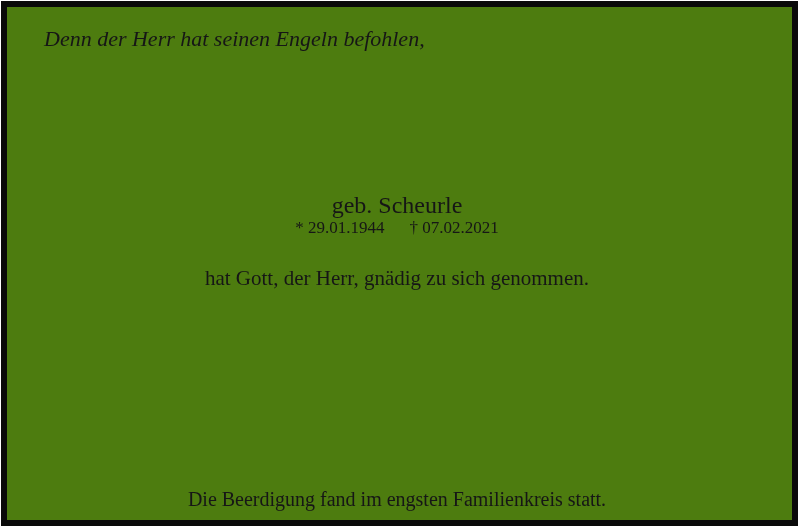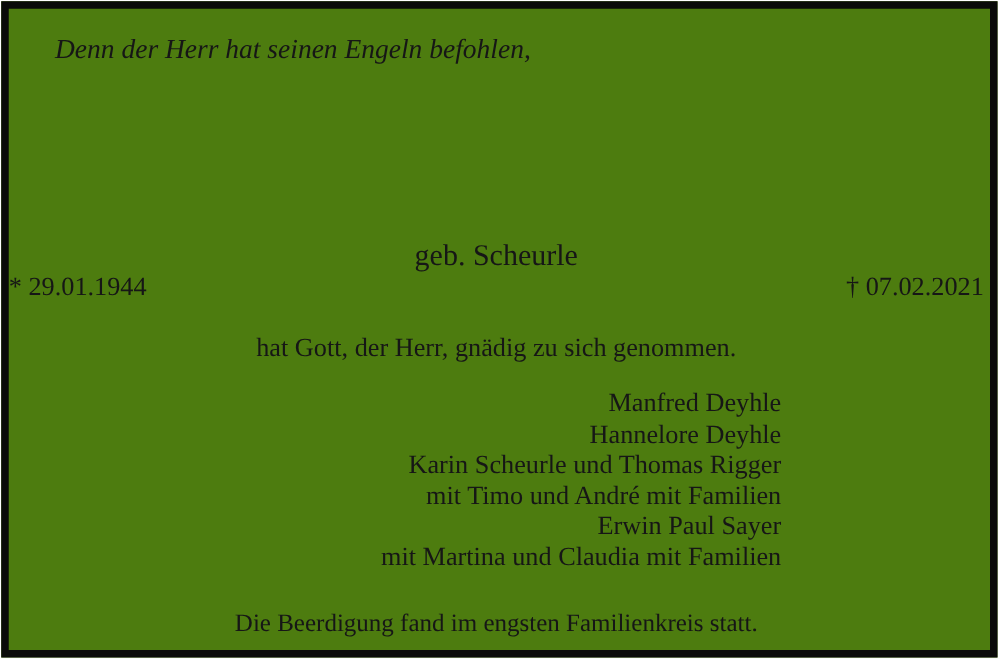--- a/index.html
+++ b/index.html
@@ -58,24 +58,24 @@
   .maiden {
     top: 186px;
     font-size: 24px;
     line-height: 1;
   }
   .dates {
     position: absolute;
     left: 0;
     right: 5px;
     top: 212px;
-    font-size: 21px;
+    font-size: 17px;
     line-height: 1;
     display: flex;
-    justify-content: space-between;
+    justify-content: center;
     gap: 25px;
     white-space: nowrap;
   }
   .statement {
     top: 261px;
     font-size: 21px;
     line-height: 1;
   }
   .mourners {
     position: absolute;
@@ -106,25 +106,17 @@
 
     <div class="centered maiden">geb. Scheurle</div>
 
     <div class="dates">
       <span><span>*</span> <span>29.01.1944</span></span>
       <span><span>†</span> <span>07.02.2021</span></span>
     </div>
 
     <div class="centered statement">hat Gott, der Herr, gnädig zu sich genommen.</div>
 
-    <div class="mourners">
-      <div>Manfred Deyhle</div>
-      <div>Hannelore Deyhle</div>
-      <div>Karin Scheurle und Thomas Rigger</div>
-      <div>mit Timo und André mit Familien</div>
-      <div>Erwin Paul Sayer</div>
-      <div>mit Martina und Claudia mit Familien</div>
-    </div>
 
     <div class="centered funeral">Die Beerdigung fand im engsten Familienkreis statt.</div>
 
   </div>
 </div>
 
 </body></html>

